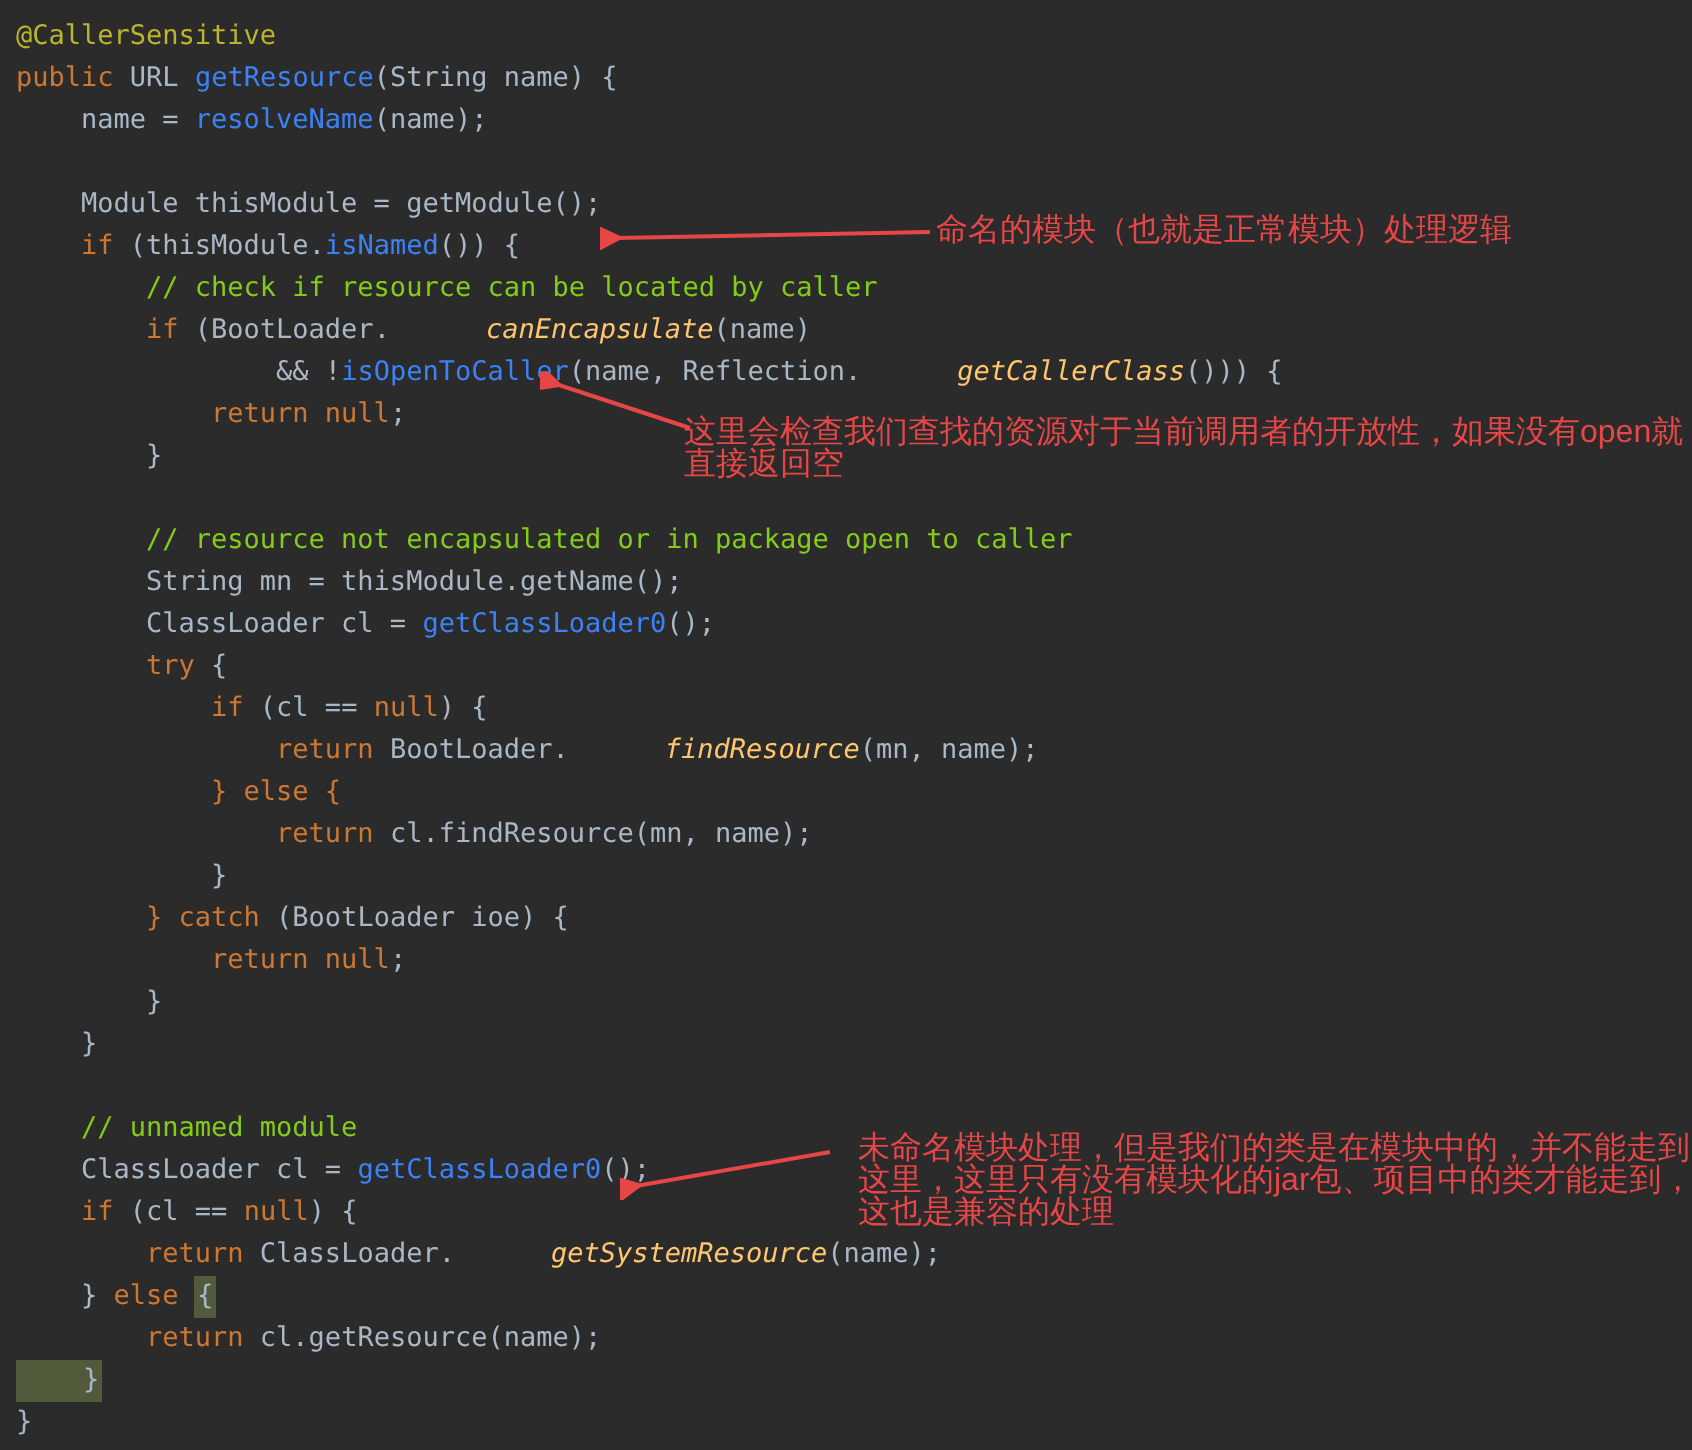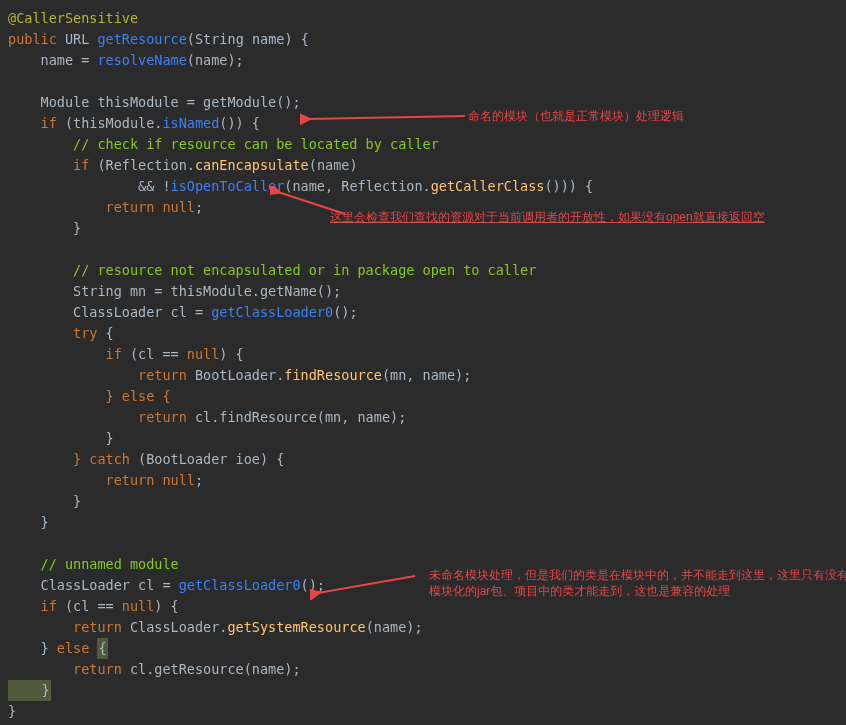--- a/index.html
+++ b/index.html
@@ -13,45 +13,45 @@
     width: 846px;
     height: 725px;
     overflow: hidden;
     position: relative;
   }
   pre { font-family: inherit; white-space: pre; }
   .kw { color: #cc7832; }
   .anno { color: #bbb529; }
   .cmt { color: #84cc16; }
   .fn { color: #3b82f6; }
-  .itfn { color: #ffc66d; }
+  .itfn { font-style: italic; color: #ffc66d; margin-left: 48px; }
   .annotation-box {
     position: absolute;
     color: #e64646;
     font-family: "Microsoft YaHei", sans-serif;
-    font-size: 12px;
+    font-size: 16px;
     line-height: 16px;
   }
   .arrow {
     position: absolute;
     pointer-events: none;
   }
   .hl { background: #515b3b; display:inline-block; padding:0 1px;}
 </style>
 </head>
 <body>
 
 <pre><span class="anno">@CallerSensitive</span>
 <span class="kw">public</span> <span>URL</span> <span class="fn">getResource</span><span>(String name) {</span>
 <span>    name = </span><span class="fn">resolveName</span><span>(name);</span>
 
 <span>    Module thisModule = getModule();</span>
 <span class="kw">    if</span><span> (thisModule.</span><span class="fn">isNamed</span><span>()) {</span>
 <span class="cmt">        // check if resource can be located by caller</span>
-<span class="kw">        if</span><span> (Reflection.</span><span class="itfn">canEncapsulate</span><span>(name)</span>
+<span class="kw">        if</span><span> (BootLoader.</span><span class="itfn">canEncapsulate</span><span>(name)</span>
 <span>                &amp;&amp; !</span><span class="fn">isOpenToCaller</span><span>(name, Reflection.</span><span class="itfn">getCallerClass</span><span>())) {</span>
 <span class="kw">            return null</span><span>;</span>
 <span>        }</span>
 
 <span class="cmt">        // resource not encapsulated or in package open to caller</span>
 <span>        String mn = thisModule.getName();</span>
 <span>        ClassLoader cl = </span><span class="fn">getClassLoader0</span><span>();</span>
 <span class="kw">        try</span><span> {</span>
 <span class="kw">            if</span><span> (cl == </span><span class="kw">null</span><span>) {</span>
 <span class="kw">                return</span><span> BootLoader.</span><span class="itfn">findResource</span><span>(mn, name);</span>
@@ -75,21 +75,21 @@
 <div class="annotation-box" style="top:108px; left:468px;">命名的模块（也就是正常模块）处理逻辑</div>
 <svg class="arrow" style="top:108px; left:300px;" width="170" height="18">
   <defs>
       <marker id="ah1" markerWidth="8" markerHeight="8" refX="2" refY="4" orient="auto">
         <path d="M8,0 L0,4 L8,8 Z" fill="#e64646"></path>
       </marker>
     </defs>
   <line x1="165" y1="8" x2="8" y2="11" stroke="#e64646" stroke-width="2" marker-end="url(#ah1)"></line>
 </svg>
 
-<div class="annotation-box" style="top:209px; left:330px; width:500px;text-decoration:underline;">这里会检查我们查找的资源对于当前调用者的开放性，如果没有open就直接返回空</div>
+<div class="annotation-box" style="top:209px; left:342px; width:500px;">这里会检查我们查找的资源对于当前调用者的开放性，如果没有open就直接返回空</div>
 <svg class="arrow" style="top:186px; left:270px;" width="80" height="30">
   <defs>
       <marker id="ah2" markerWidth="8" markerHeight="8" refX="2" refY="4" orient="auto">
         <path d="M8,0 L0,4 L8,8 Z" fill="#e64646"></path>
       </marker>
     </defs>
   <line x1="75" y1="28" x2="8" y2="6" stroke="#e64646" stroke-width="2" marker-end="url(#ah2)"></line>
 </svg>
 
 <div class="annotation-box" style="top:567px; left:429px; width:420px;">未命名模块处理，但是我们的类是在模块中的，并不能走到这里，这里只有没有模块化的jar包、项目中的类才能走到，这也是兼容的处理</div>

